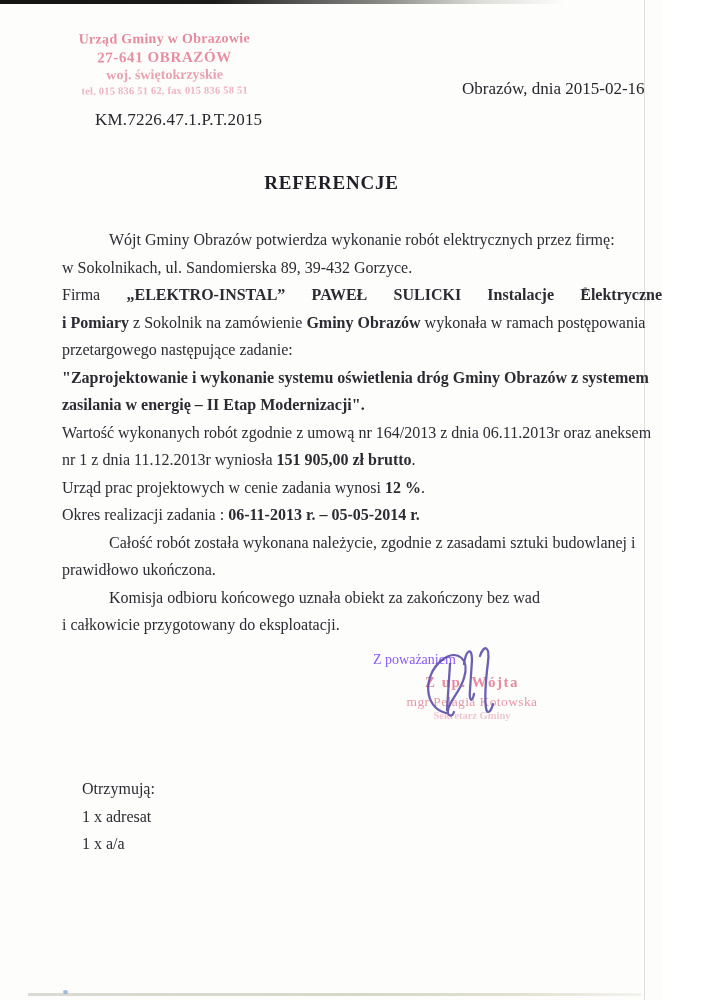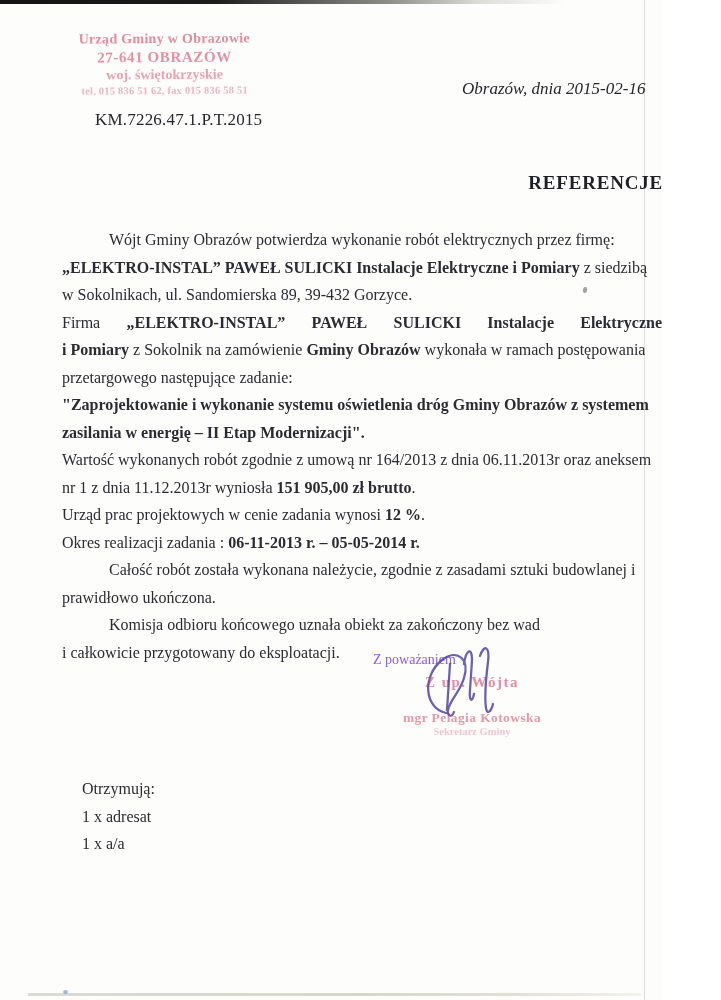--- a/index.html
+++ b/index.html
@@ -52,26 +52,26 @@
   .office-stamp .s2 { font-size: 15px; font-weight: 700; opacity: 0.78; letter-spacing: 0.6px; }
   .office-stamp .s3 { font-size: 14px; font-weight: 700; opacity: 0.66; }
   .office-stamp .s4 { font-size: 10.5px; font-weight: 700; opacity: 0.52; letter-spacing: 0.2px; }
 
   .ref-number {
     position: absolute; top: 110px; left: 63px;
     font-size: 17px; color: #26262e; letter-spacing: 0.2px; margin-left: 32px;
   }
   .date-line {
     position: absolute; top: 79px; left: 462px;
-    font-size: 17px; color: #26262e; font-style: italic;
+    font-size: 17px; color: #26262e;
   }
 
   .doc-title {
     position: absolute; top: 172px; left: 0; width: 100%;
-    text-align: right; font-size: 19px; font-weight: 700;
+    text-align: center; font-size: 19px; font-weight: 700;
     letter-spacing: 0.8px; color: #1f1f28;
   }
 
   .doc-body {
     position: absolute; top: 226px; left: 62px; width: 600px;
     font-size: 16px; line-height: 27.5px; color: #2b2b33;
   }
   .tline { white-space: nowrap; }
   .tline.indent { padding-left: 47px; }
   .tline.spread { white-space: normal; text-align: justify; text-align-last: justify; }
@@ -81,21 +81,21 @@
     position: absolute; top: 652px; left: 373px;
     font-size: 14px; color: #8b5cf6;
   }
 
   
   .sign-stamp {
     position: absolute; top: 674px; left: 382px; width: 180px;
     text-align: center; line-height: 1.15;
   }
   .sign-stamp .z1 { font-size: 15px; font-weight: 700; opacity: 0.8; letter-spacing: 1.5px; }
-  .sign-stamp .z2 { font-size: 13.5px; font-weight: 700; opacity: 0.72; letter-spacing: 0.4px; margin-top: 19px; }
+  .sign-stamp .z2 { font-size: 13.5px; font-weight: 400; opacity: 0.72; letter-spacing: 0.4px; margin-top: 3px; }
   .sign-stamp .z3 { font-size: 10.5px; font-weight: 700; opacity: 0.4; }
   .signature-svg { position: absolute; top: 638px; left: 416px; z-index: 3; }
 
   .distribution {
     position: absolute; top: 775px; left: 62px;
     font-size: 16px; line-height: 27.5px; color: #2b2b33; margin-left: 20px;
   }
 </style>
 </head>
 <body>
@@ -115,21 +115,20 @@
     <div class="s4">tel. 015 836 51 62, fax 015 836 58 51</div>
   </div>
 
   <div class="ref-number">KM.7226.47.1.P.T.2015</div>
   <div class="date-line">Obrazów, dnia 2015-02-16</div>
 
   <div class="doc-title">REFERENCJE</div>
 
   <div class="doc-body">
       <div class="tline indent"><span>Wójt Gminy Obrazów potwierdza wykonanie robót elektrycznych  przez firmę:</span></div>
-      <div class="tline"><span class="b">„ELEKTRO-INSTAL” PAWEŁ SULICKI  Instalacje Elektryczne i Pomiary</span><span> z siedzibą</span></div>
       <div class="tline"><span>w Sokolnikach, ul. Sandomierska 89, 39-432 Gorzyce.</span></div>
       <div class="tline spread"><span>Firma </span><span class="b">„ELEKTRO-INSTAL” PAWEŁ SULICKI Instalacje Elektryczne</span></div>
       <div class="tline"><span class="b">i Pomiary</span><span> z Sokolnik na zamówienie </span><span class="b">Gminy Obrazów</span><span> wykonała w ramach postępowania</span></div>
       <div class="tline"><span>przetargowego następujące zadanie:</span></div>
       <div class="tline"><span class="b">"Zaprojektowanie i wykonanie systemu oświetlenia dróg Gminy Obrazów  z systemem</span></div>
       <div class="tline"><span class="b">zasilania w energię – II Etap Modernizacji".</span></div>
       <div class="tline"><span>Wartość wykonanych robót zgodnie  z umową nr 164/2013 z dnia 06.11.2013r oraz aneksem</span></div>
       <div class="tline"><span>nr 1 z dnia 11.12.2013r wyniosła </span><span class="b">151 905,00 zł brutto</span><span>.</span></div>
       <div class="tline"><span>Urząd prac projektowych w cenie zadania wynosi </span><span class="b">12 %</span><span>.</span></div>
       <div class="tline"><span>Okres realizacji zadania : </span><span class="b">06-11-2013 r.  –   05-05-2014 r.</span></div>

